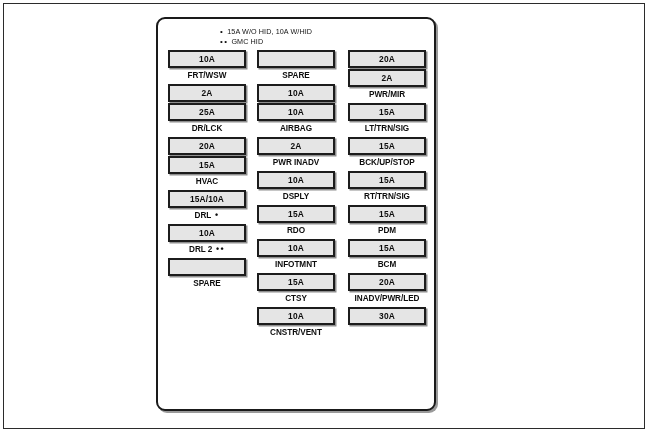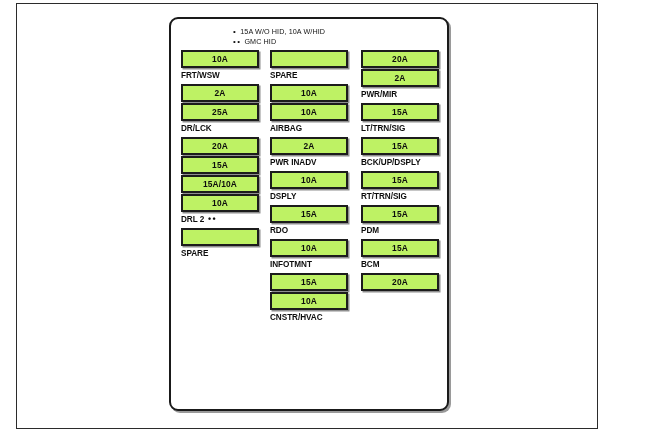--- a/index.html
+++ b/index.html
@@ -11,26 +11,25 @@
     width: 650px;
     height: 434px;
     font-family: "Liberation Sans", sans-serif;
     overflow: hidden;
   }
 
   #outer-frame {
     position: absolute;
     left: 3px;
     top: 3px;
-    width: 582px;
+    width: 642px;
     height: 426px;
     border: 1.5px solid #2b2b2b;
     box-sizing: border-box;
     background: #ffffff;
-    margin-left: 13px;
   }
 
   #fuse-panel {
     position: absolute;
     left: 152px;
     top: 13px;
     width: 280px;
     height: 394px;
     border: 2px solid #1a1a1a;
     border-radius: 9px;
@@ -68,35 +67,36 @@
   #column-3 { left: 190px; top: 31px; }
 
   .fuse-slot {
     position: relative;
     margin-bottom: 1px;
   }
 
   .fuse-box {
     height: 18px;
     border: 2px solid #1c1c1c;
-    background: #bef264;
+    background: #e5e5e5;
     box-sizing: border-box;
     display: flex;
     align-items: center;
     justify-content: center;
     box-shadow: 1.5px 1.5px 0 0 #8e8e8e;
   }
   .fuse-rating {
     font-size: 8.4px;
     font-weight: bold;
     color: #0d0d0d;
     letter-spacing: 0.15px;
     white-space: nowrap;
   }
   .fuse-label {
+    text-align: center;
     font-size: 8.2px;
     font-weight: bold;
     color: #0d0d0d;
     line-height: 15px;
     height: 15px;
     white-space: nowrap;
     letter-spacing: -0.05px;
   }
   .marker {
     letter-spacing: 1.3px;
@@ -139,25 +139,27 @@
         </div>
         <div class="fuse-slot">
           <div class="fuse-box">
             <span class="fuse-rating">20A</span>
           </div>
         </div>
         <div class="fuse-slot">
           <div class="fuse-box">
             <span class="fuse-rating">15A</span>
           </div>
+          <div class="fuse-label">HVAC</div>
         </div>
         <div class="fuse-slot">
           <div class="fuse-box">
             <span class="fuse-rating">15A/10A</span>
           </div>
+          <div class="fuse-label">DRL<span class="marker"> •</span></div>
         </div>
         <div class="fuse-slot">
           <div class="fuse-box">
             <span class="fuse-rating">10A</span>
           </div>
           <div class="fuse-label">DRL 2<span class="marker"> ••</span></div>
         </div>
         <div class="fuse-slot">
           <div class="fuse-box">
             <span class="fuse-rating"></span>
@@ -204,26 +206,27 @@
         <div class="fuse-slot">
           <div class="fuse-box">
             <span class="fuse-rating">10A</span>
           </div>
           <div class="fuse-label">INFOTMNT</div>
         </div>
         <div class="fuse-slot">
           <div class="fuse-box">
             <span class="fuse-rating">15A</span>
           </div>
-        </div>
-        <div class="fuse-slot">
-          <div class="fuse-box">
-            <span class="fuse-rating">10A</span>
-          </div>
-          <div class="fuse-label">CNSTR/HVAC</div>
+          <div class="fuse-label">CTSY</div>
+        </div>
+        <div class="fuse-slot">
+          <div class="fuse-box">
+            <span class="fuse-rating">10A</span>
+          </div>
+          <div class="fuse-label">CNSTR/VENT</div>
         </div>
       </div>
     <div class="column" id="column-3">
         <div class="fuse-slot">
           <div class="fuse-box">
             <span class="fuse-rating">20A</span>
           </div>
         </div>
         <div class="fuse-slot">
           <div class="fuse-box">
@@ -234,21 +237,21 @@
         <div class="fuse-slot">
           <div class="fuse-box">
             <span class="fuse-rating">15A</span>
           </div>
           <div class="fuse-label">LT/TRN/SIG</div>
         </div>
         <div class="fuse-slot">
           <div class="fuse-box">
             <span class="fuse-rating">15A</span>
           </div>
-          <div class="fuse-label">BCK/UP/DSPLY</div>
+          <div class="fuse-label">BCK/UP/STOP</div>
         </div>
         <div class="fuse-slot">
           <div class="fuse-box">
             <span class="fuse-rating">15A</span>
           </div>
           <div class="fuse-label">RT/TRN/SIG</div>
         </div>
         <div class="fuse-slot">
           <div class="fuse-box">
             <span class="fuse-rating">15A</span>
@@ -258,19 +261,23 @@
         <div class="fuse-slot">
           <div class="fuse-box">
             <span class="fuse-rating">15A</span>
           </div>
           <div class="fuse-label">BCM</div>
         </div>
         <div class="fuse-slot">
           <div class="fuse-box">
             <span class="fuse-rating">20A</span>
           </div>
-        </div>
-        <div class="fuse-slot">
+          <div class="fuse-label">INADV/PWR/LED</div>
+        </div>
+        <div class="fuse-slot">
+          <div class="fuse-box">
+            <span class="fuse-rating">30A</span>
+          </div>
         </div>
       </div>
 
   </div>
 </div>
 
 </body></html>

